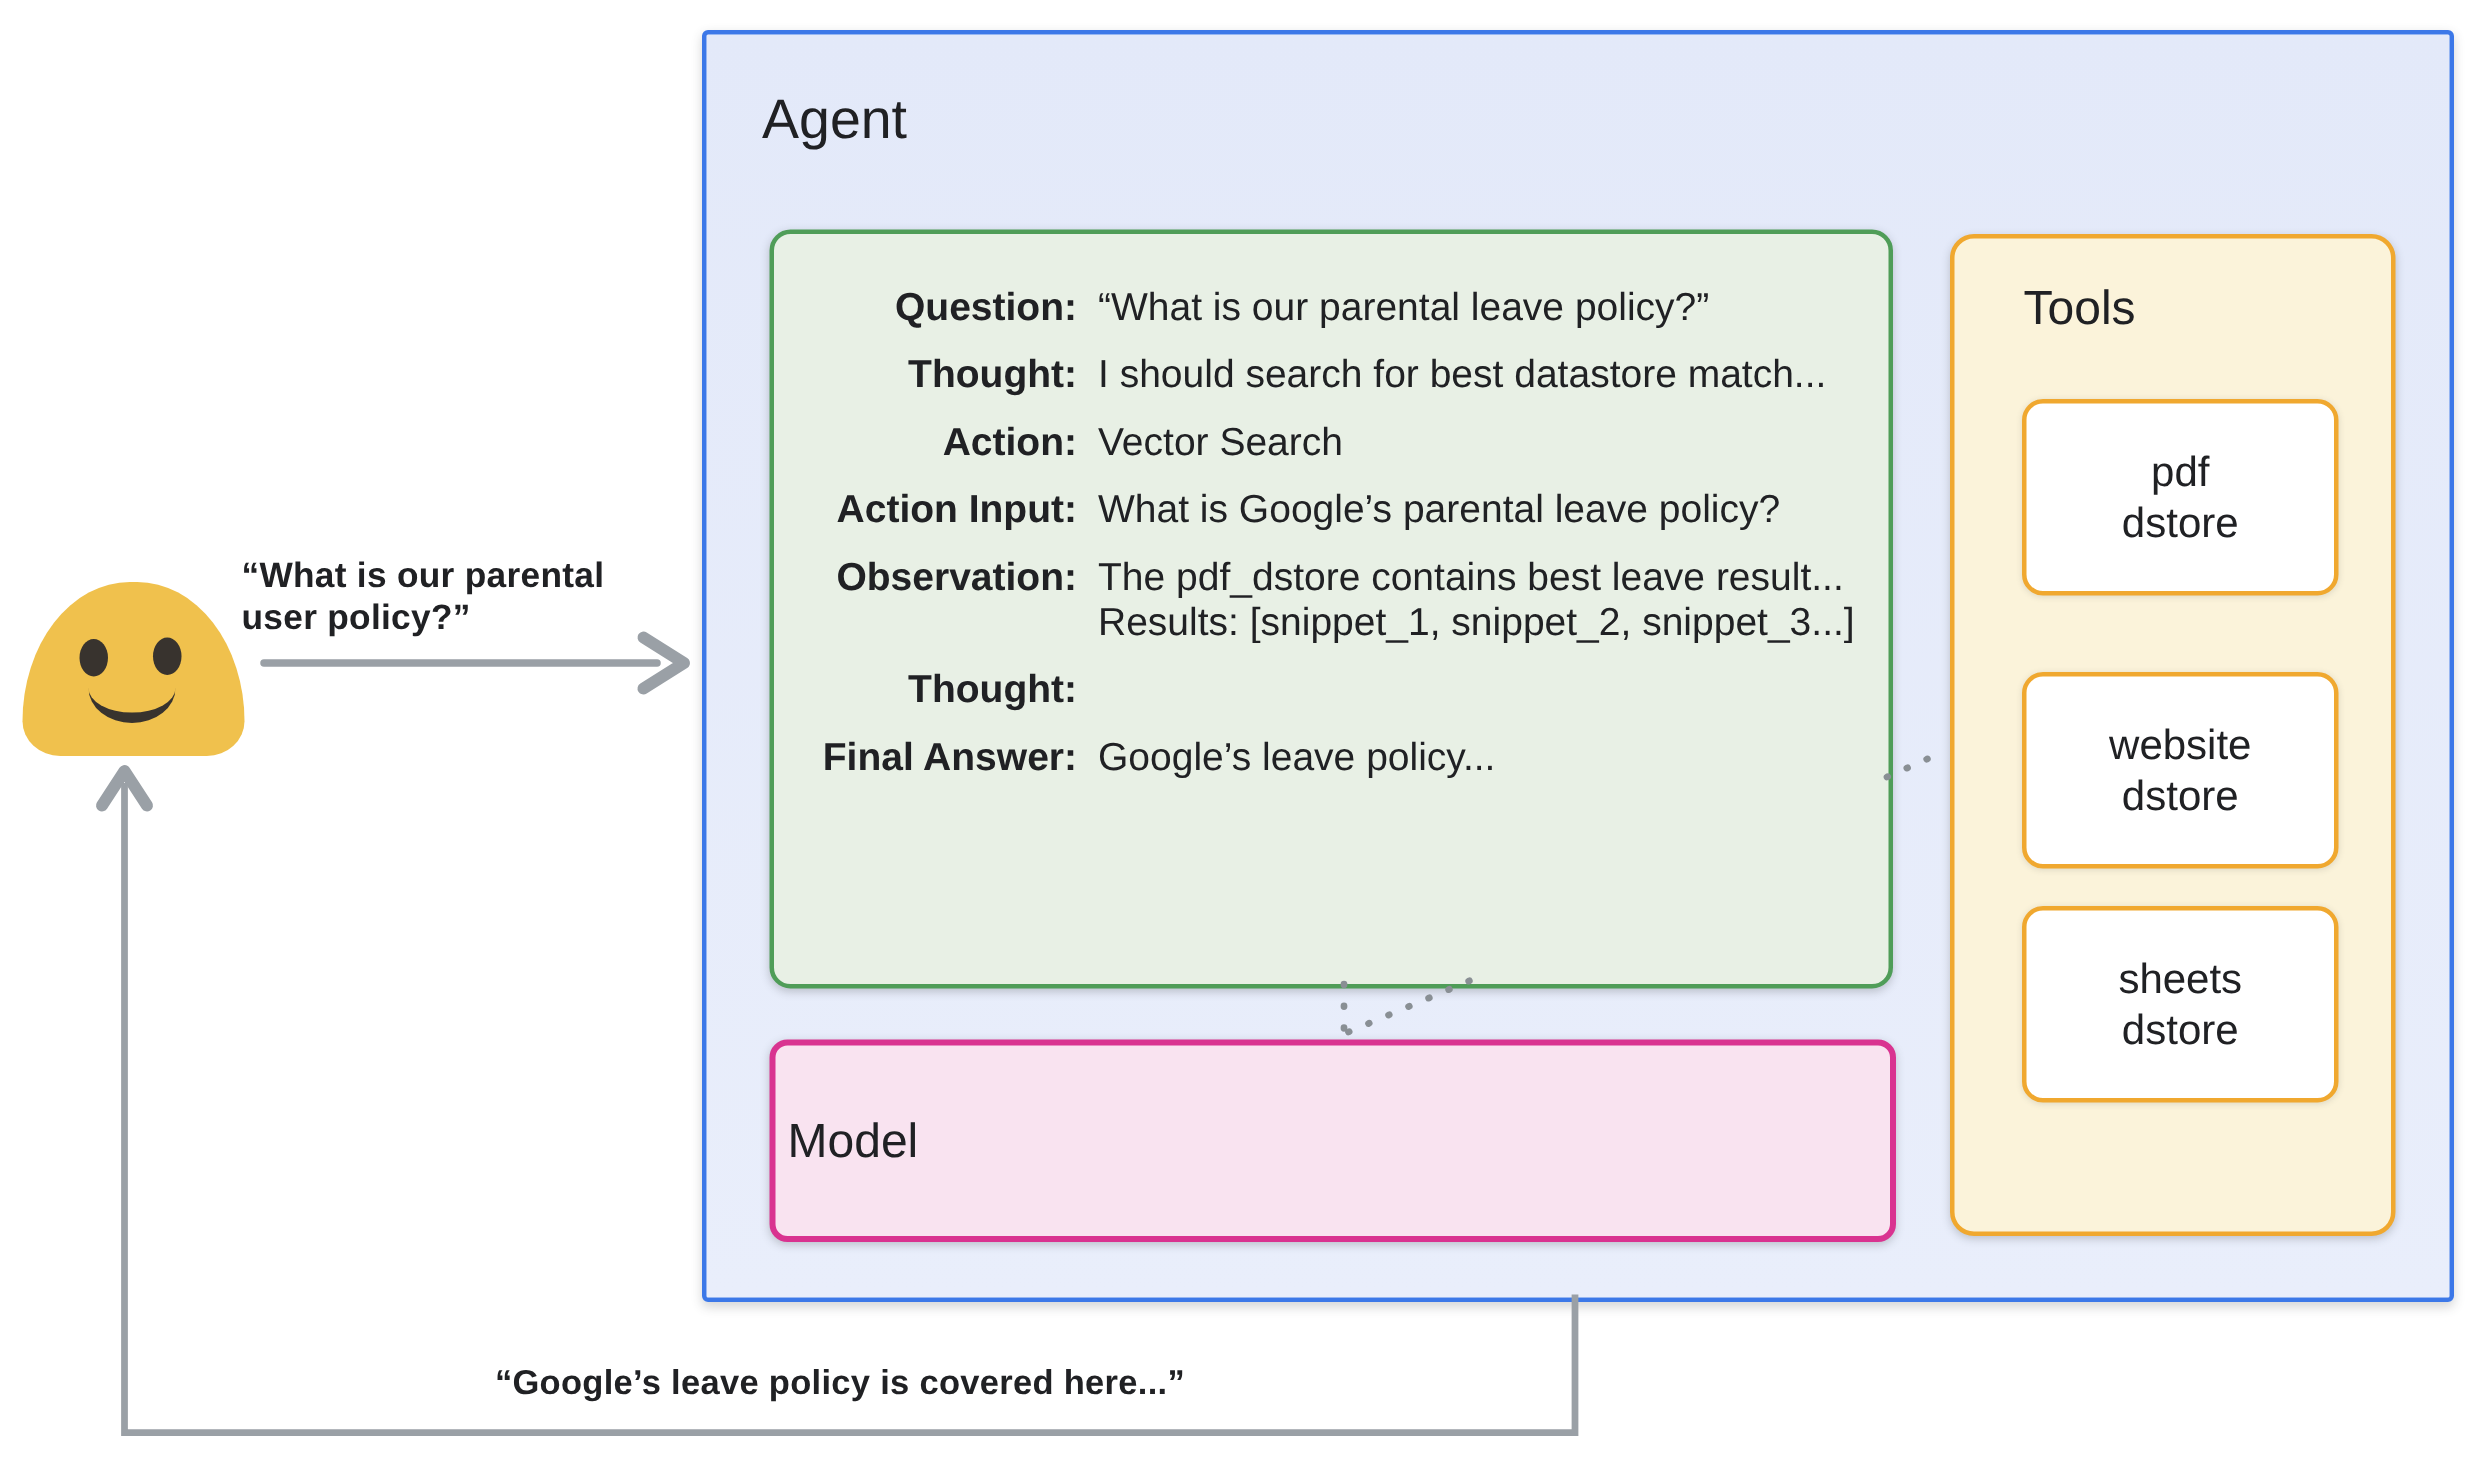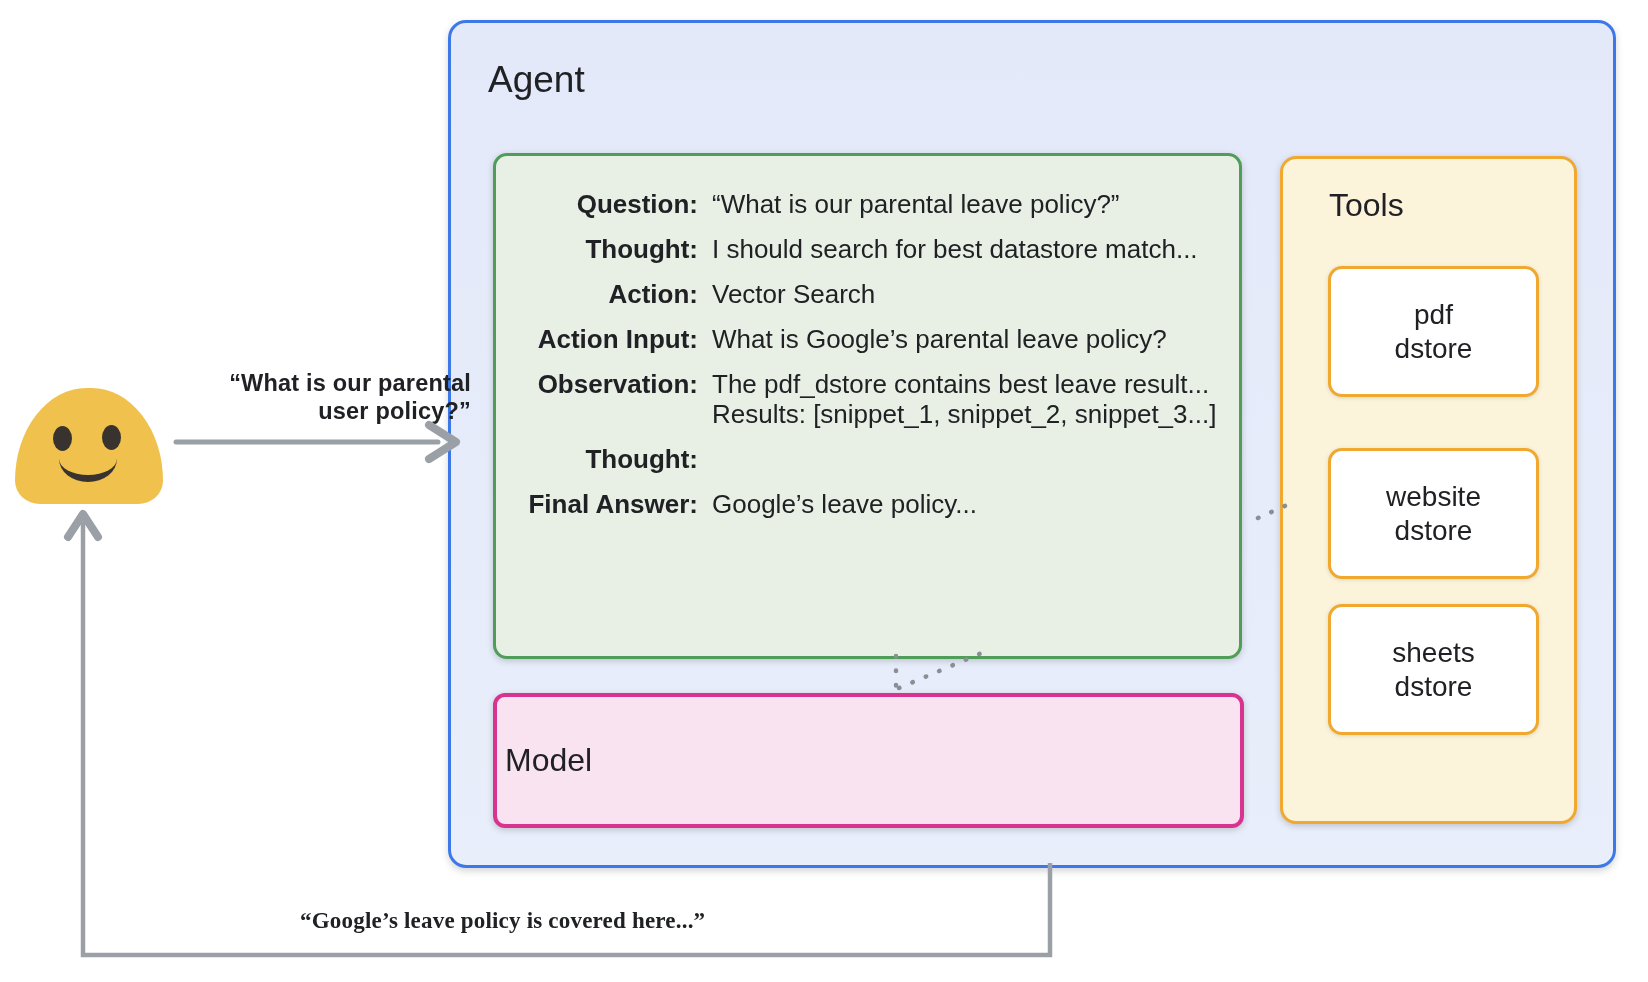--- a/index.html
+++ b/index.html
@@ -20,32 +20,32 @@
   .emoji-eye.left{left:38px;top:38px;}
   .emoji-eye.right{left:87px;top:37px;}
   .emoji-mouth{
     position:absolute;left:44px;top:64px;width:58px;height:23px;
     border-bottom:7px solid #38332e;border-radius:0 0 30px 30px / 0 0 24px 24px;
   }
 
   
   .query-label{
     position:absolute;left:161px;top:369px;width:310px;z-index:4;
-    font-size:23.5px;line-height:28px;font-weight:600;text-align:right;letter-spacing:0.2px;
+    font-size:23.5px;line-height:28px;font-weight:600;text-align:left;letter-spacing:0.2px;
   }
   .response-label{
     position:absolute;left:300px;top:908px;width:520px;z-index:4;
-    font-size:23px;font-weight:600;text-align:left;letter-spacing:0.2px;font-family:Liberation Serif, serif;
+    font-size:23px;font-weight:600;text-align:center;letter-spacing:0.2px;
   }
 
   
   .agent-box{
-    position:absolute;left:448px;top:20px;width:1162px;height:842px;z-index:2;
+    position:absolute;left:468px;top:20px;width:1162px;height:842px;z-index:2;
     background:linear-gradient(180deg,#e3e9f9 0%,#e9eefb 100%);
-    border:3px solid #3c78e8;border-radius:18px;
+    border:3px solid #3c78e8;border-radius:4px;
     box-shadow:0 3px 7px rgba(60,64,67,0.22);
   }
   .agent-title{position:absolute;left:37px;top:36px;font-size:37px;font-weight:500;}
 
   
   .trace-box{
     position:absolute;left:42px;top:130px;width:743px;height:500px;
     background:#e8f0e5;border:3px solid #4f9d58;border-radius:14px;
     box-shadow:0 2px 6px rgba(60,64,67,0.25);
   }

